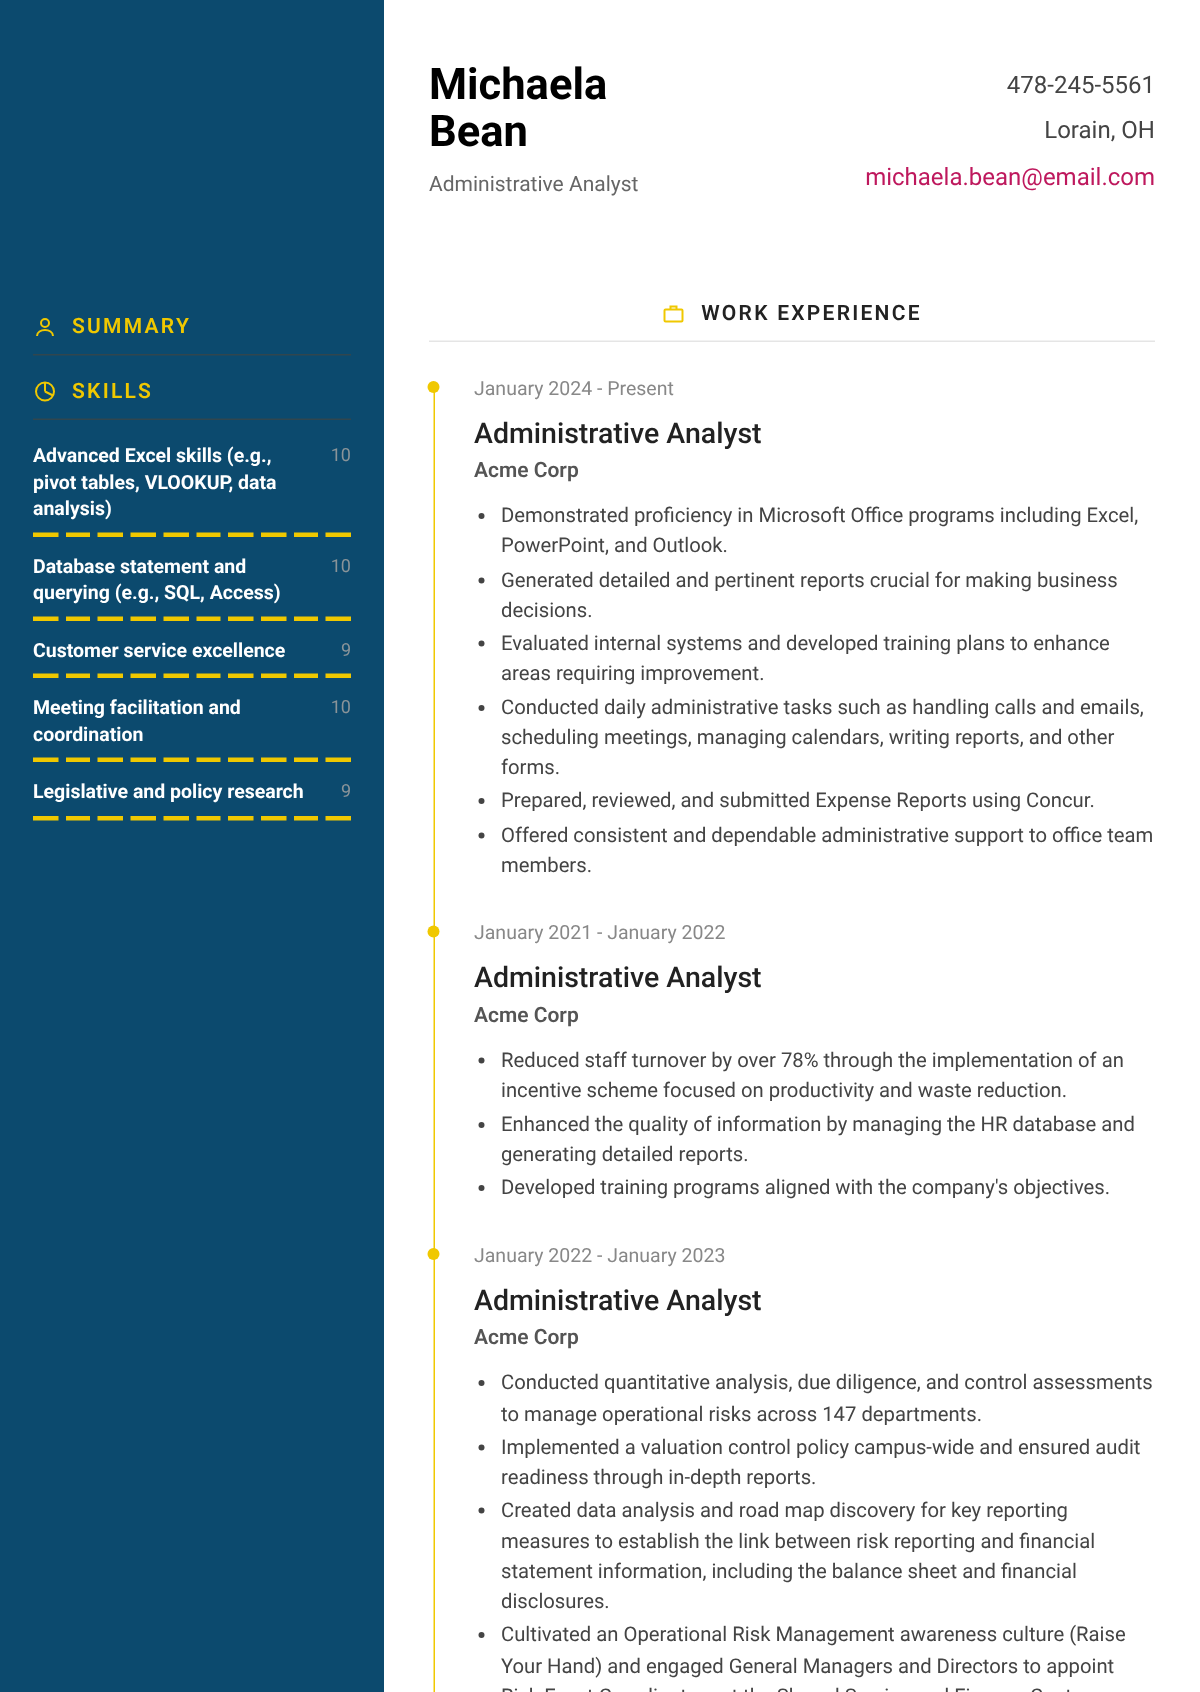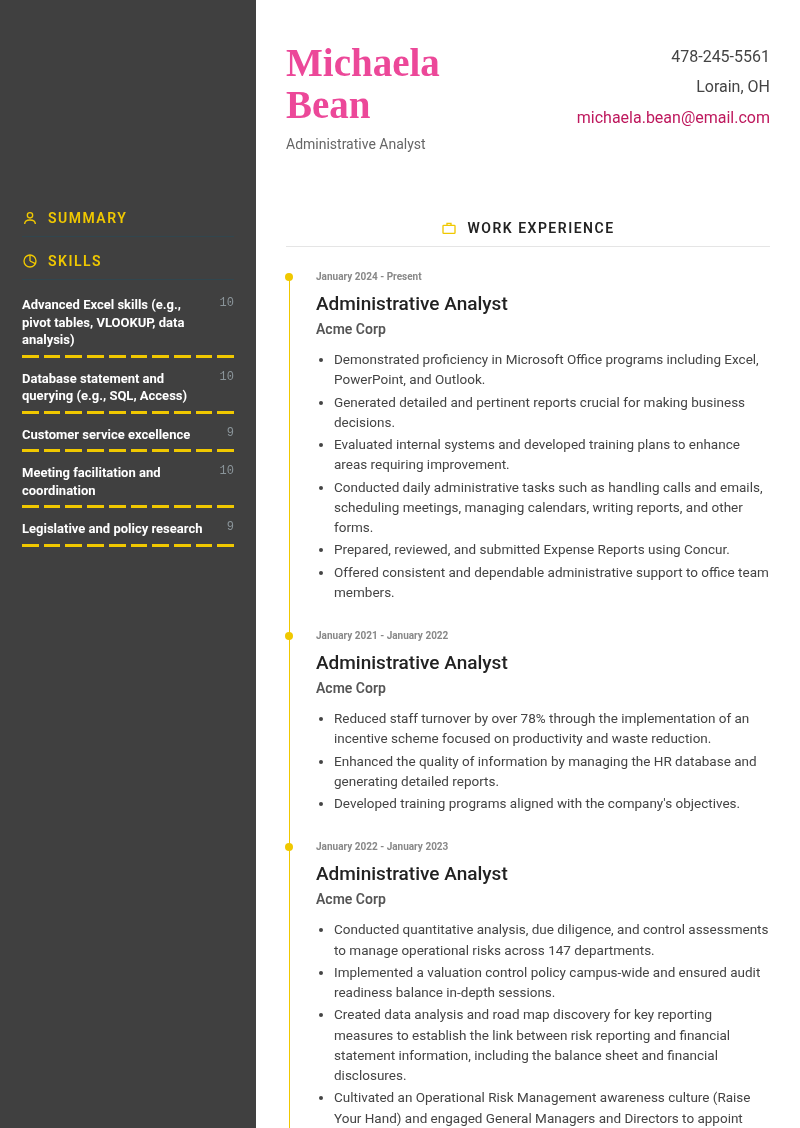--- a/index.html
+++ b/index.html
@@ -7,45 +7,45 @@
   font-family: -apple-system, BlinkMacSystemFont, "Segoe UI", Roboto, Arial, sans-serif;
   width: 800px;
   height: 1128px;
   display: flex;
   background: #fff;
   color: #333;
   overflow: hidden;
 }
 .sidebar {
   width: 256px;
-  background: #404040;
+  background: #0c4a6e;
   color: #fff;
   padding: 210px 22px 20px 22px;
 }
 .main {
   flex: 1;
   padding: 42px 30px 20px 30px;
   position: relative;
 }
 .header { display: flex; justify-content: space-between; align-items: flex-start; margin-bottom: 68px; }
-.name { font-size: 39px; font-weight: 700; line-height: 1.08; color: #ec4899; font-family: Liberation Serif, serif; }
+.name { font-size: 29px; font-weight: 700; line-height: 1.08; color: #000000; }
 .subtitle { font-size: 14px; color: #666; margin-top: 10px; }
 .contact { text-align: right; font-size: 16px; color: #444; line-height: 1.9; }
 .contact .email { color: #be185d; }
 .sec-title { display: flex; align-items: center; gap: 10px; letter-spacing: 1.5px; font-size: 14px; font-weight: 600; margin-bottom: 10px; }
 .sec-title.light { color: #f0c800; }
 .sec-title.dark { color: #222; justify-content: center; }
 .sec-title .icon { width: 16px; height: 16px; display: inline-flex; align-items: center; justify-content: center; }
 .hr-dark { border: none; border-top: 1px solid #31464e; margin-bottom: 16px; }
 .hr-light { border: none; border-top: 1px solid #e5e5e5; margin-bottom: 24px; }
 .summary-text { font-size: 13.5px; line-height: 1.55; color: #c6cdd0; margin-bottom: 30px; }
 .skill-item { margin-bottom: 12px; }
 .skill-row { display: flex; justify-content: space-between; align-items: flex-start; gap: 8px; }
 .skill-name { font-size: 13px; font-weight: 700; color: #fff; line-height: 1.35; }
-.skill-score { font-size: 12px; color: #8a9499; font-family: Liberation Mono, monospace; }
+.skill-score { font-size: 12px; color: #8a9499; }
 .skill-bar { margin-top: 6px; height: 3px; display: flex; gap: 5px; }
 .skill-bar span { flex: 1; background: #f0c800; height: 3px; }
 .timeline { position: relative; padding-left: 30px; }
 .timeline::before {
   content: "";
   position: absolute;
   left: 3px;
   top: 6px;
   bottom: 0;
   width: 1px;
@@ -55,21 +55,21 @@
 .job::before {
   content: "";
   position: absolute;
   left: -31px;
   top: 2px;
   width: 8px;
   height: 8px;
   border-radius: 50%;
   background: #f0c800;
 }
-.job-date { font-size: 10px; color: #888; margin-bottom: 10px; font-weight: bold; }
+.job-date { font-size: 13px; color: #888; margin-bottom: 10px; }
 .job-title { font-size: 19px; font-weight: 500; color: #222; margin-bottom: 6px; }
 .job-company { font-size: 14px; font-weight: 600; color: #555; margin-bottom: 12px; }
 .job ul { list-style: disc; padding-left: 18px; }
 .job li { font-size: 13.5px; color: #444; line-height: 1.5; margin-bottom: 2px; }
 </style>
 </head>
 <body>
 
 <div class="sidebar">
   <div class="sec-title light">
@@ -234,19 +234,19 @@
           <li>Enhanced the quality of information by managing the HR database and generating detailed reports.</li>
           <li>Developed training programs aligned with the company's objectives.</li>
         </ul>
       </div>
       <div class="job">
         <div class="job-date">January 2022 - January 2023</div>
         <div class="job-title">Administrative Analyst</div>
         <div class="job-company">Acme Corp</div>
         <ul>
           <li>Conducted quantitative analysis, due diligence, and control assessments to manage operational risks across 147 departments.</li>
-          <li>Implemented a valuation control policy campus-wide and ensured audit readiness balance in-depth sessions.</li>
+          <li>Implemented a valuation control policy campus-wide and ensured audit readiness through in-depth reports.</li>
           <li>Created data analysis and road map discovery for key reporting measures to establish the link between risk reporting and financial statement information, including the balance sheet and financial disclosures.</li>
           <li>Cultivated an Operational Risk Management awareness culture (Raise Your Hand) and engaged General Managers and Directors to appoint Risk Event Coordinators at the Shared Service and Finance Center.</li>
         </ul>
       </div>
     </div>
 </div>
 
 </body></html>

